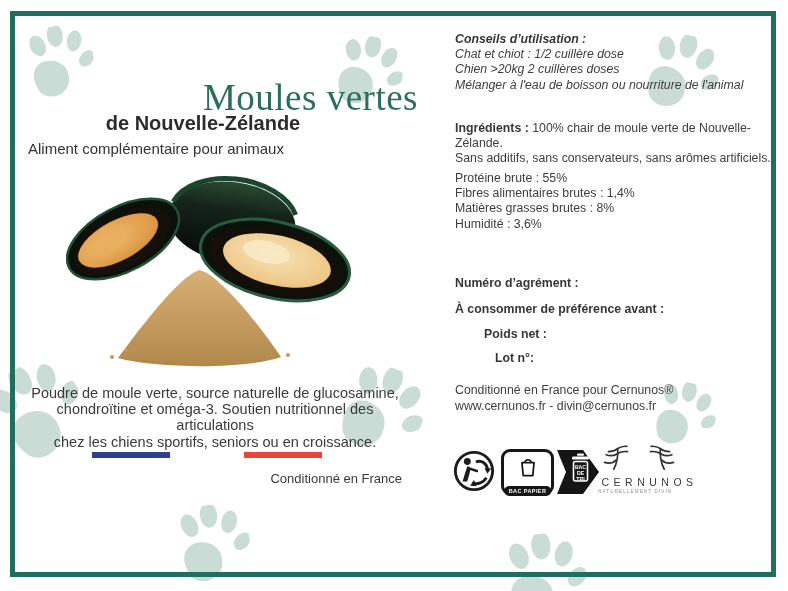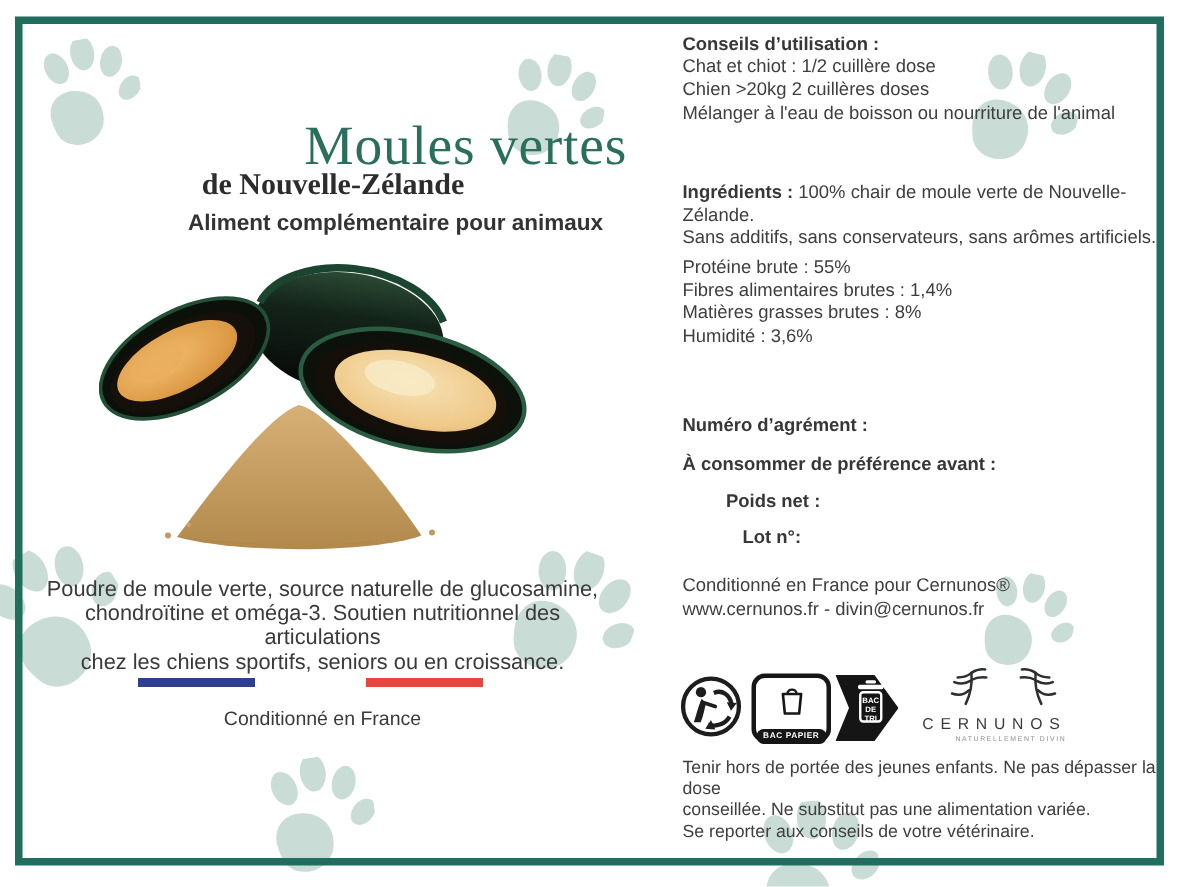--- a/index.html
+++ b/index.html
@@ -9,56 +9,56 @@
   }
   .abs { position:absolute; }
   
   .frame { left:10px; top:11px; width:756px; height:556px; border:5px solid #1f6e5e; z-index:1; }
   
   .paw { position:absolute; z-index:0; fill:#c9dcd5; }
   
   .title { left:44px; top:76px; width:374px; text-align:right; z-index:2;
            font-family:"Liberation Serif", serif; font-weight:400;
            font-size:37px; letter-spacing:0.5px; color:#2a6e5c; }
-  .subtitle { left:35px; top:112px; width:374px; text-align:center; z-index:2;
-              font-size:20px; font-weight:700; color:#2c2c2c;font-family:Liberation Serif, serif; }
-  .tagline { left:28px; top:140px; width:374px; text-align:right; z-index:2;
-             font-size:15px; font-weight:700; color:#333333; }
+  .subtitle { left:16px; top:112px; width:374px; text-align:center; z-index:2;
+              font-size:20px; font-weight:700; color:#2c2c2c; }
+  .tagline { left:28px; top:140px; width:374px; text-align:left; z-index:2;
+             font-size:15px; font-weight:400; color:#333333; }
   .mussels { left:66px; top:160px; width:335px; height:215px; z-index:2; }
   .desc { left:22px; top:385px; width:386px; text-align:center; z-index:2;
           font-size:14.5px; font-weight:400; line-height:16.2px; color:#3a3a3a; }
   .flag { left:92px; top:452px; width:230px; height:6px; display:flex; z-index:2; }
   .flag .fb { width:78px; background:#2e3f8f; }
   .flag .fw { width:74px; background:transparent; }
   .flag .fr { width:78px; background:#e8453f; }
-  .origin { left:28px; top:471px; width:374px; text-align:center; z-index:2;
+  .origin { left:28px; top:471px; width:374px; text-align:right; z-index:2;
             font-size:13px; color:#3a3a3a; }
   
   .rc { left:455px; width:322px; z-index:2; font-size:12.3px; line-height:15.2px; color:#3e3e3e; }
   .b { font-weight:700; color:#373737; }
-  #usage   { top:22px; }
+  #usage   { top:32px;font-style:italic; }
   #ingr    { top:121px; }
   #anal    { top:171px; }
   #approval{ top:276px; }
   #bbefore { top:302px; }
   #weight  { top:327px;padding-left:29px; }
   #lot     { top:351px;margin-left:40px; }
   #dist    { top:383px; line-height:15.8px; }
   #warn    { top:504px; font-size:11.8px; line-height:14.2px; }
   
   .triman { left:453px; top:450px; width:42px; height:42px; z-index:2; }
   .infotri { left:501px; top:449px; height:46px; display:flex; align-items:center; z-index:2; }
   .it-box { width:47px; height:40px; border:3px solid #161616; border-radius:9px;
             position:relative; display:flex; justify-content:center; background:#fff; }
   .it-box svg { width:26px; height:26px; margin-top:2px; }
   .it-pill { position:absolute; bottom:-4px; left:50%; transform:translateX(-50%);
              background:#161616; color:#fff; font-size:5.5px; font-weight:700;
              letter-spacing:0.4px; padding:2px 5px; border-radius:5px; white-space:nowrap; }
   .it-arrow { width:42px; height:46px; margin-left:3px; }
-  .brand { left:597px; top:443px; width:114px; text-align:right; z-index:2; }
+  .brand { left:597px; top:443px; width:114px; text-align:left; z-index:2; }
   .brand-name { font-size:10.5px; letter-spacing:4.5px; padding-left:4.5px; color:#3a3a3a; margin-top:1px; }
   .brand-tag  { font-size:4.6px; letter-spacing:1.1px; padding-left:1.1px; color:#8f8f8f; margin-top:1px; }
 </style>
 </head>
 <body>
 
 <svg width="0" height="0" style="position:absolute">
   <defs>
     <symbol id="pawshape" viewBox="0 0 100 100">
       <path d="M14,74 C10,56 22,44 38,46 C54,48 64,60 61,77 C58,93 40,100 27,94 C18,90 16,83 14,74 Z"></path>
@@ -242,19 +242,14 @@
         <path d="M84,14 C88,16.5 93,17 98,15"></path>
         <path d="M85,22 C89,26 94,27 100,25"></path>
         <path d="M83,7 C80,5 76,3.5 71,4"></path>
         <path d="M82.5,13 C79,11 75,10.5 70,11"></path>
       </g>
     </svg>
     <div class="brand-name">CERNUNOS</div>
     <div class="brand-tag">NATURELLEMENT DIVIN</div>
   </div>
 
-  <div class="abs rc" id="warn">
-    <div>Tenir hors de portée des jeunes enfants. Ne pas dépasser la dose</div>
-    <div>conseillée. Ne substitut pas une alimentation variée.</div>
-    <div>Se reporter aux conseils de votre vétérinaire.</div>
-  </div>
 
 </div>
 
 </body></html>

